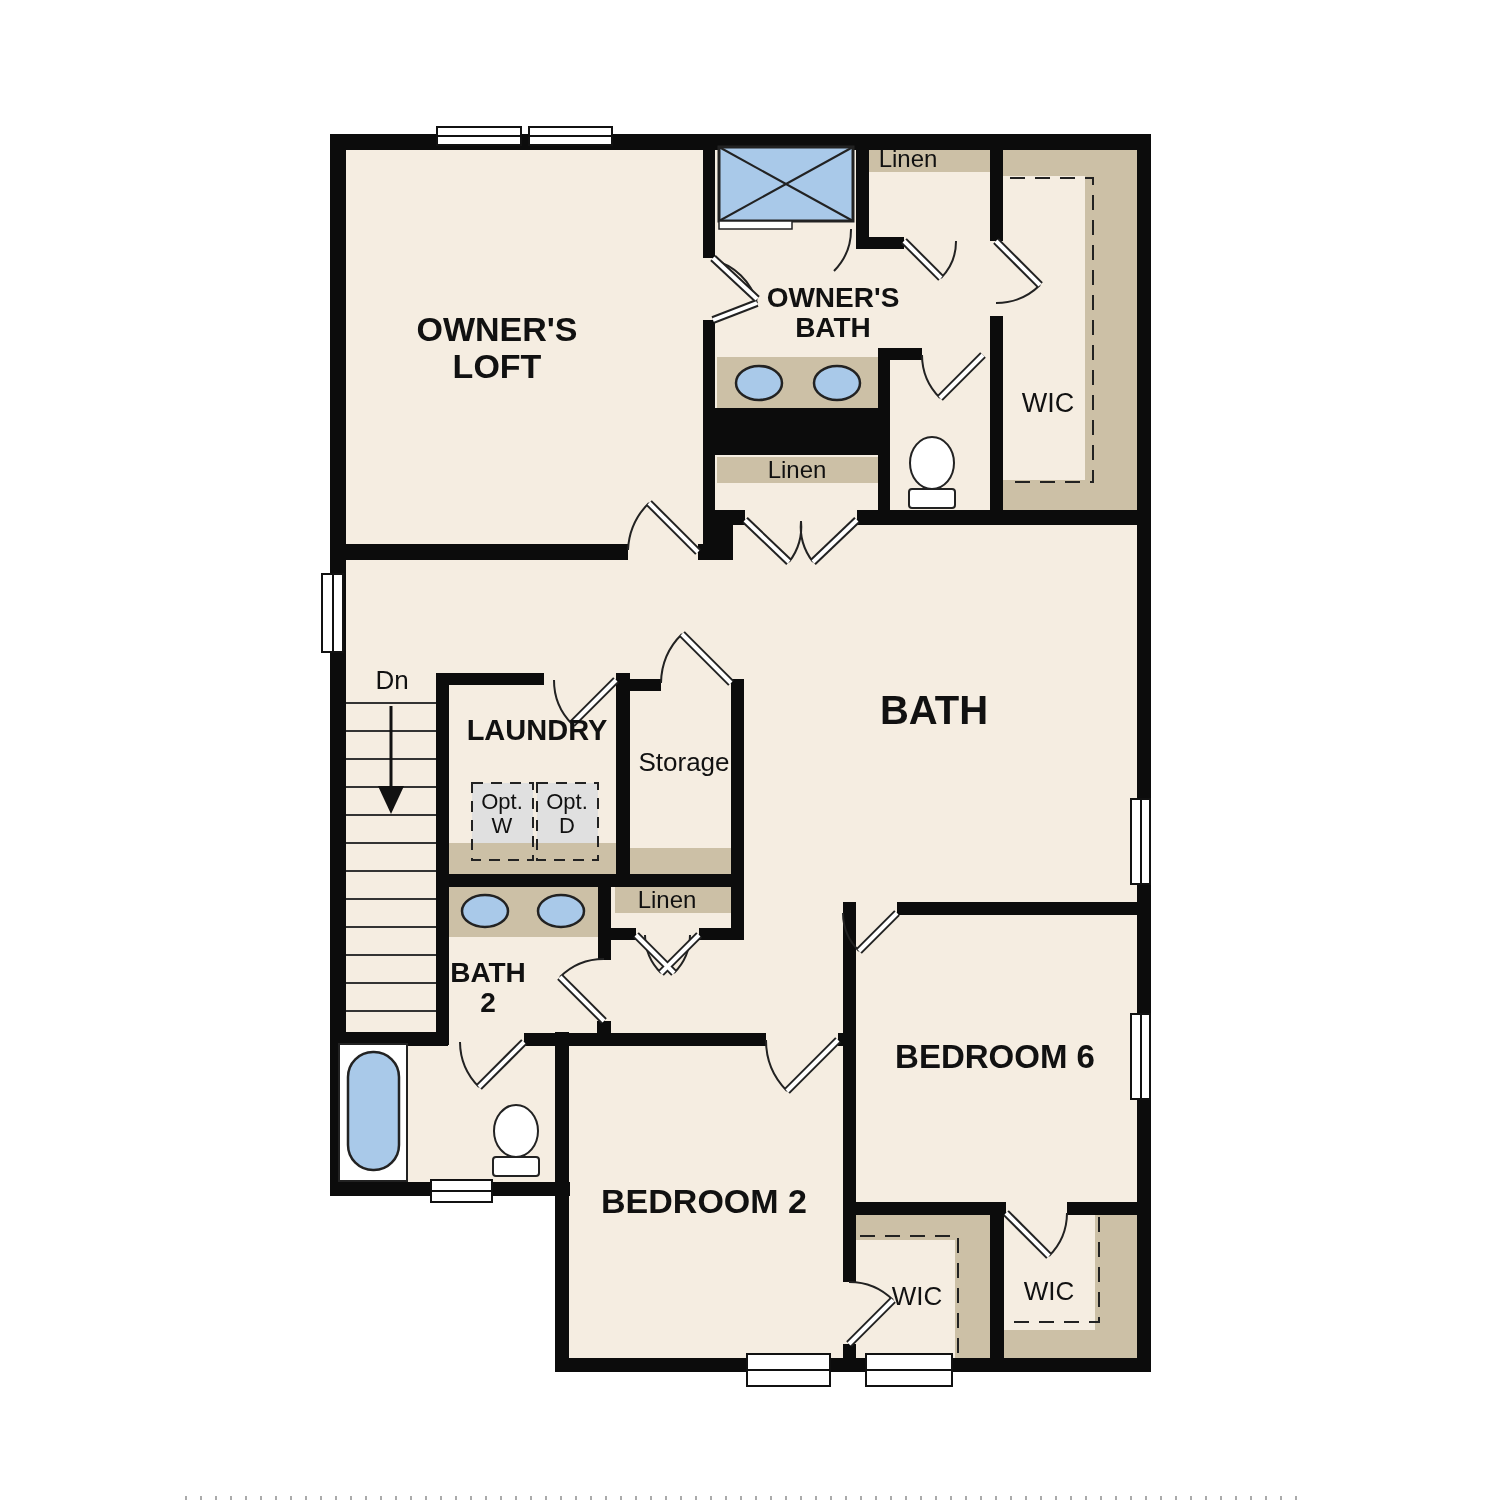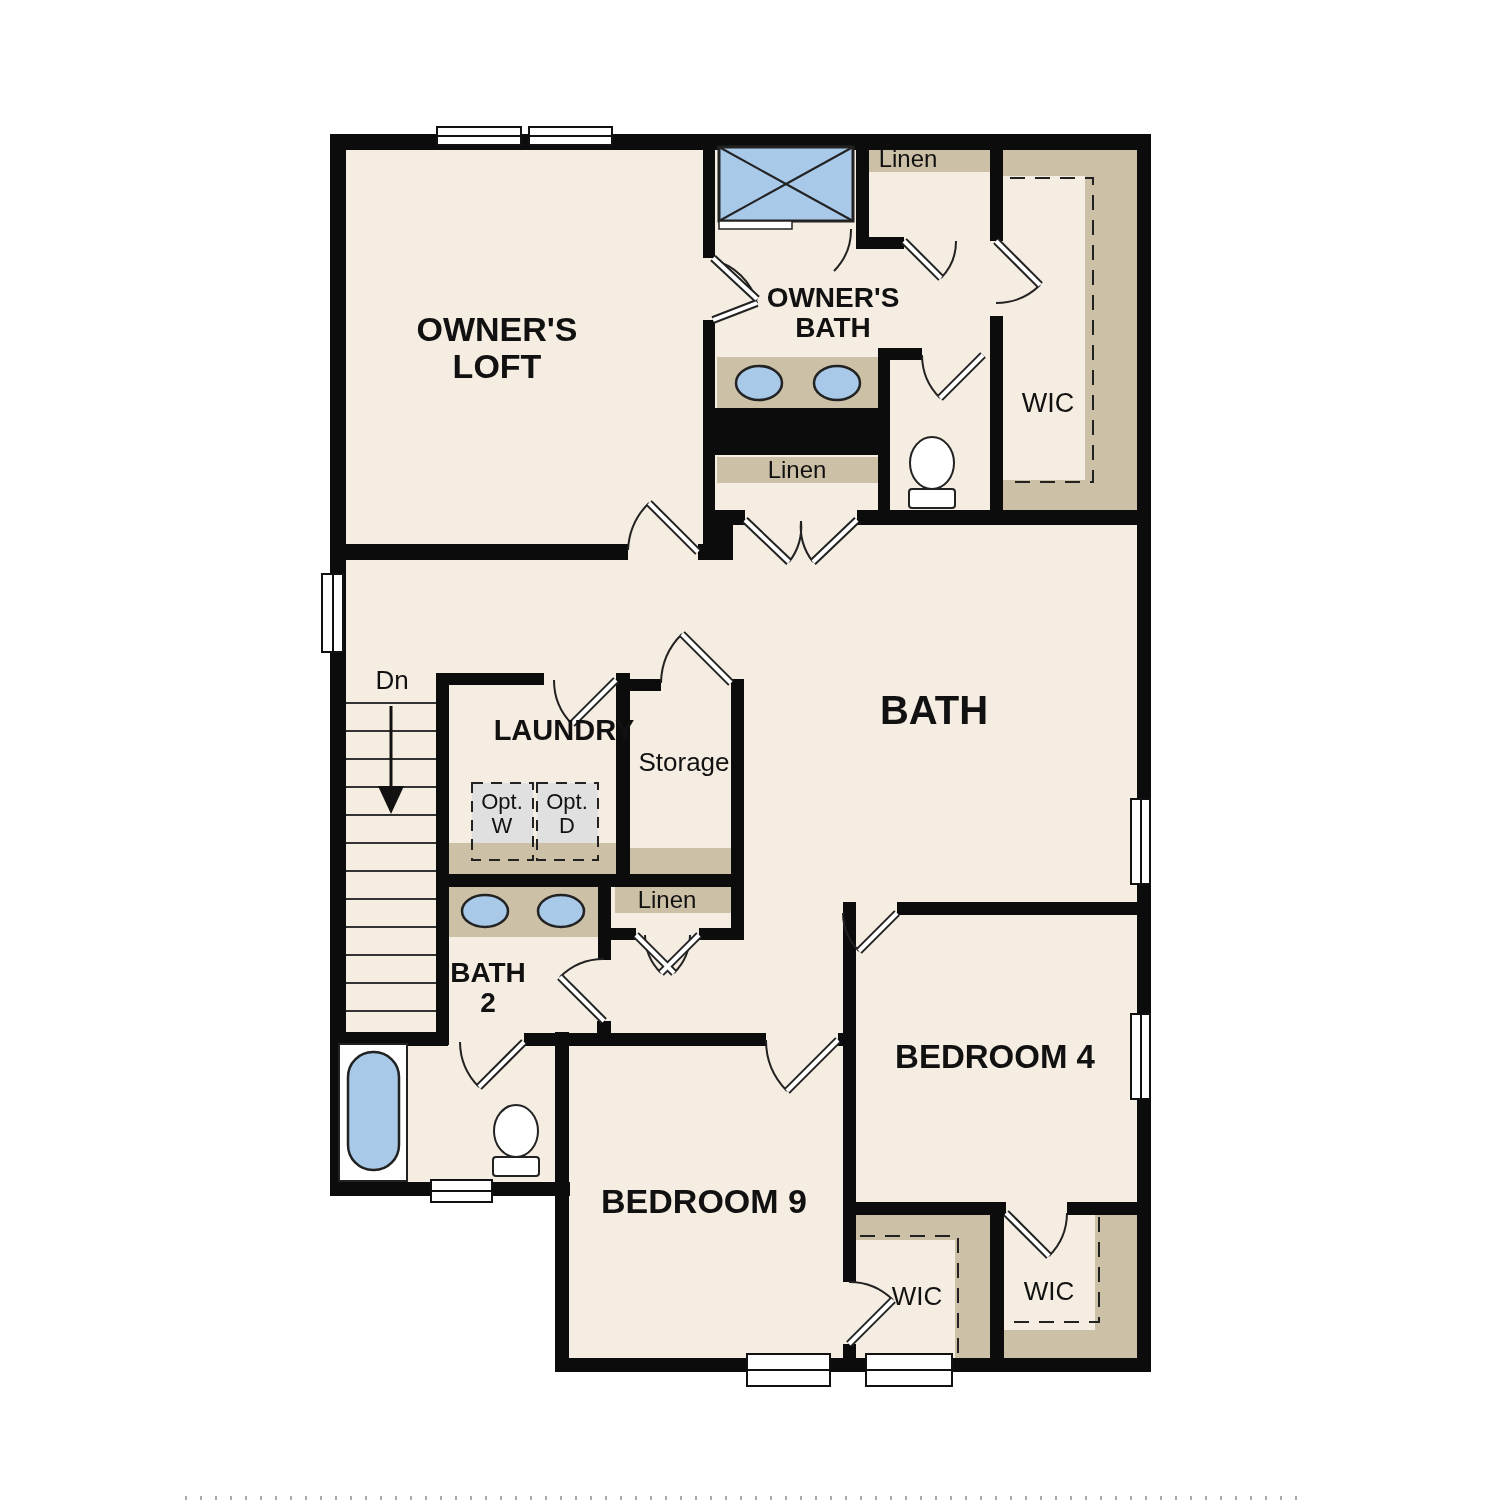--- a/index.html
+++ b/index.html
@@ -245,35 +245,35 @@
     <div>LOFT</div>
   </div>
   <div class="lbl b" style="left:833px;top:313px;font-size:28px;">
     <div>OWNER'S</div>
     <div>BATH</div>
   </div>
   <div class="lbl" style="left:1048px;top:404px;font-size:27px;">WIC</div>
   <div class="lbl" style="left:908px;top:159px;font-size:24px;">Linen</div>
   <div class="lbl" style="left:797px;top:470px;font-size:24px;">Linen</div>
   <div class="lbl b" style="left:934px;top:711px;font-size:40px;">BATH</div>
-  <div class="lbl b" style="left:564px;top:731px;font-size:29px;text-align:center;">LAUNDRY</div>
+  <div class="lbl b" style="left:537px;top:731px;font-size:29px;text-align:center;">LAUNDRY</div>
   <div class="lbl" style="left:684px;top:762px;font-size:26px;">Storage</div>
   <div class="lbl" style="left:502px;top:814px;font-size:22px;">
     <div>Opt.</div>
     <div>W</div>
   </div>
   <div class="lbl" style="left:567px;top:814px;font-size:22px;">
     <div>Opt.</div>
     <div>D</div>
   </div>
   <div class="lbl" style="left:667px;top:900px;font-size:24px;">Linen</div>
   <div class="lbl b" style="left:488px;top:988px;font-size:28px;">
     <div>BATH</div>
     <div>2</div>
   </div>
   <div class="lbl" style="left:392px;top:680px;font-size:26px;">Dn</div>
-  <div class="lbl b" style="left:704px;top:1201px;font-size:34px;">BEDROOM 9</div>
-  <div class="lbl b" style="left:995px;top:1057px;font-size:33px;">BEDROOM 4</div>
+  <div class="lbl b" style="left:704px;top:1201px;font-size:34px;">BEDROOM 2</div>
+  <div class="lbl b" style="left:995px;top:1057px;font-size:33px;">BEDROOM 6</div>
   <div class="lbl" style="left:917px;top:1296px;font-size:26px;">WIC</div>
   <div class="lbl" style="left:1049px;top:1291px;font-size:26px;">WIC</div>
 
   <div class="disc"></div>
 </div>
 
 </body></html>

